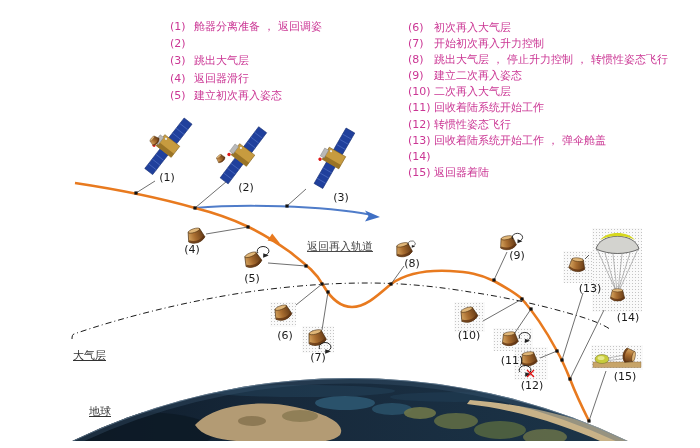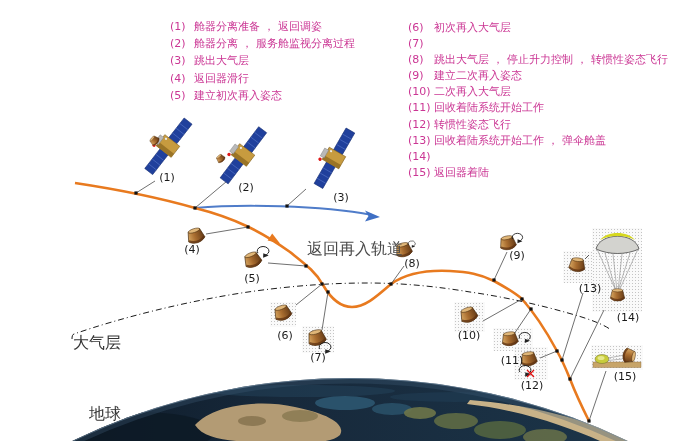--- a/index.html
+++ b/index.html
@@ -9,21 +9,21 @@
   }
   .legend{position:absolute;color:#cb3694;font-size:11px;}
   .legend .row{display:flex;white-space:nowrap;}
   .legend-left{left:170px;top:18px;}
   .legend-left .row{height:17.2px;line-height:17.2px;}
   .legend-right{left:408px;top:20px;}
   .legend-right .row{height:16.1px;line-height:16.1px;}
   .legend .num{width:24px;flex:0 0 auto;}
   .legend-right .num{width:26px;}
   .mk{position:absolute;transform:translate(-50%,-50%);font-size:11px;color:#1a1a1a;white-space:nowrap;}
-  .dlabel{position:absolute;font-size:16px;color:#4a4a4a;white-space:nowrap;}
+  .dlabel{position:absolute;font-size:11px;color:#4a4a4a;white-space:nowrap;text-decoration:underline;}
   .stip{
     position:absolute;
     background-image:radial-gradient(circle,#c4c4c4 0.6px,transparent 0.75px);
     background-size:3px 3px;background-color:rgba(246,246,246,0.55);
   }
   svg.art{position:absolute;left:0;top:0;}
 </style>
 </head>
 <body>
 
@@ -193,21 +193,20 @@
     </g>
   </svg>
 
   <div class="legend legend-left">
     <div class="row">
         <span class="num">(1)</span>
         <span>舱器分离准备 ， 返回调姿</span>
       </div>
     <div class="row">
         <span class="num">(2)</span>
-        <span>舱器分离 ， 服务舱监视分离过程</span>
       </div>
     <div class="row">
         <span class="num">(3)</span>
         <span>跳出大气层</span>
       </div>
     <div class="row">
         <span class="num">(4)</span>
         <span>返回器滑行</span>
       </div>
     <div class="row">
@@ -215,20 +214,21 @@
         <span>建立初次再入姿态</span>
       </div>
   </div>
   <div class="legend legend-right">
     <div class="row">
         <span class="num">(6)</span>
         <span>初次再入大气层</span>
       </div>
     <div class="row">
         <span class="num">(7)</span>
+        <span>开始初次再入升力控制</span>
       </div>
     <div class="row">
         <span class="num">(8)</span>
         <span>跳出大气层 ， 停止升力控制 ， 转惯性姿态飞行</span>
       </div>
     <div class="row">
         <span class="num">(9)</span>
         <span>建立二次再入姿态</span>
       </div>
     <div class="row">
@@ -250,21 +250,21 @@
     <div class="row">
         <span class="num">(14)</span>
       </div>
     <div class="row">
         <span class="num">(15)</span>
         <span>返回器着陆</span>
       </div>
   </div>
 
   <div class="dlabel" style="left:307px;top:239px;">返回再入轨道</div>
-  <div class="dlabel" style="left:73px;top:333px;color:#333;">大气层</div>
+  <div class="dlabel" style="left:73px;top:348px;color:#333;">大气层</div>
   <div class="dlabel" style="left:70px;top:404px;color:#333;margin-left:19px;">地球</div>
 
   <span class="mk" style="left:167px;top:177px;">(1)</span>
   <span class="mk" style="left:246px;top:187px;">(2)</span>
   <span class="mk" style="left:341px;top:197px;">(3)</span>
   <span class="mk" style="left:192px;top:249px;">(4)</span>
   <span class="mk" style="left:252px;top:278px;">(5)</span>
   <span class="mk" style="left:285px;top:335px;">(6)</span>
   <span class="mk" style="left:318px;top:357px;">(7)</span>
   <span class="mk" style="left:412px;top:263px;">(8)</span>

